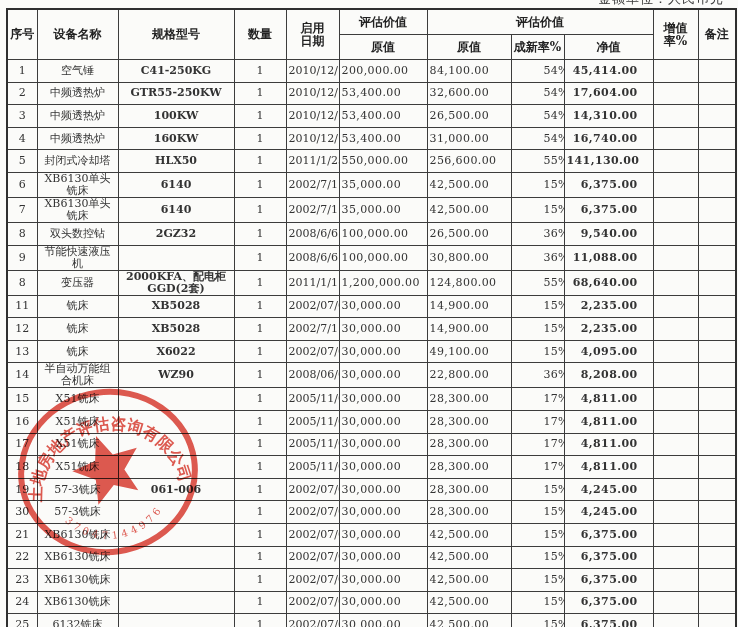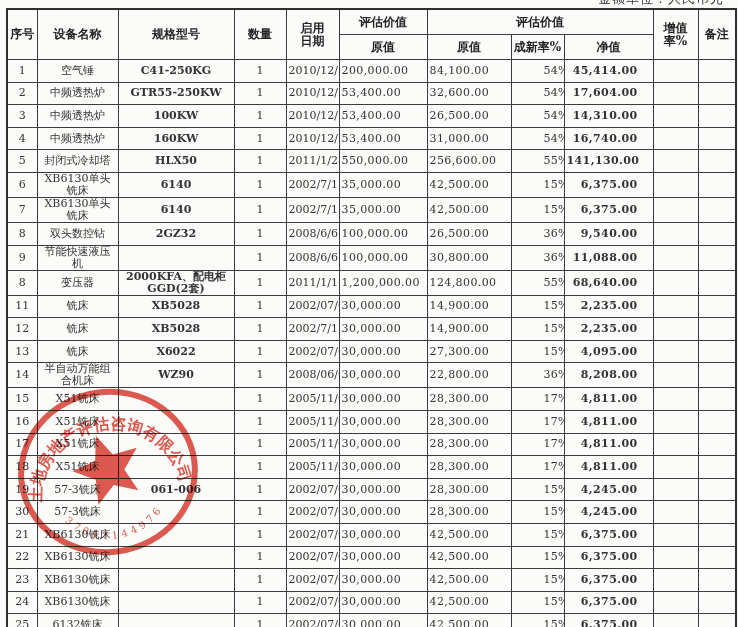--- a/index.html
+++ b/index.html
@@ -265,21 +265,21 @@
       <td class="c-note"></td>
     </tr>
 
     <tr>
       <td class="c-idx">13</td>
       <td class="c-name">铣床</td>
       <td class="c-model">X6022</td>
       <td class="c-qty">1</td>
       <td class="c-date">2002/07/01</td>
       <td class="c-book">30,000.00</td>
-      <td class="c-eval">27,300.00</td>
+      <td class="c-eval">49,100.00</td>
       <td class="c-rate">15%</td>
       <td class="c-net">4,095.00</td>
       <td class="c-appr"></td>
       <td class="c-note"></td>
     </tr>
 
     <tr>
       <td class="c-idx">14</td>
       <td class="c-name">半自动万能组合机床</td>
       <td class="c-model">WZ90</td>

